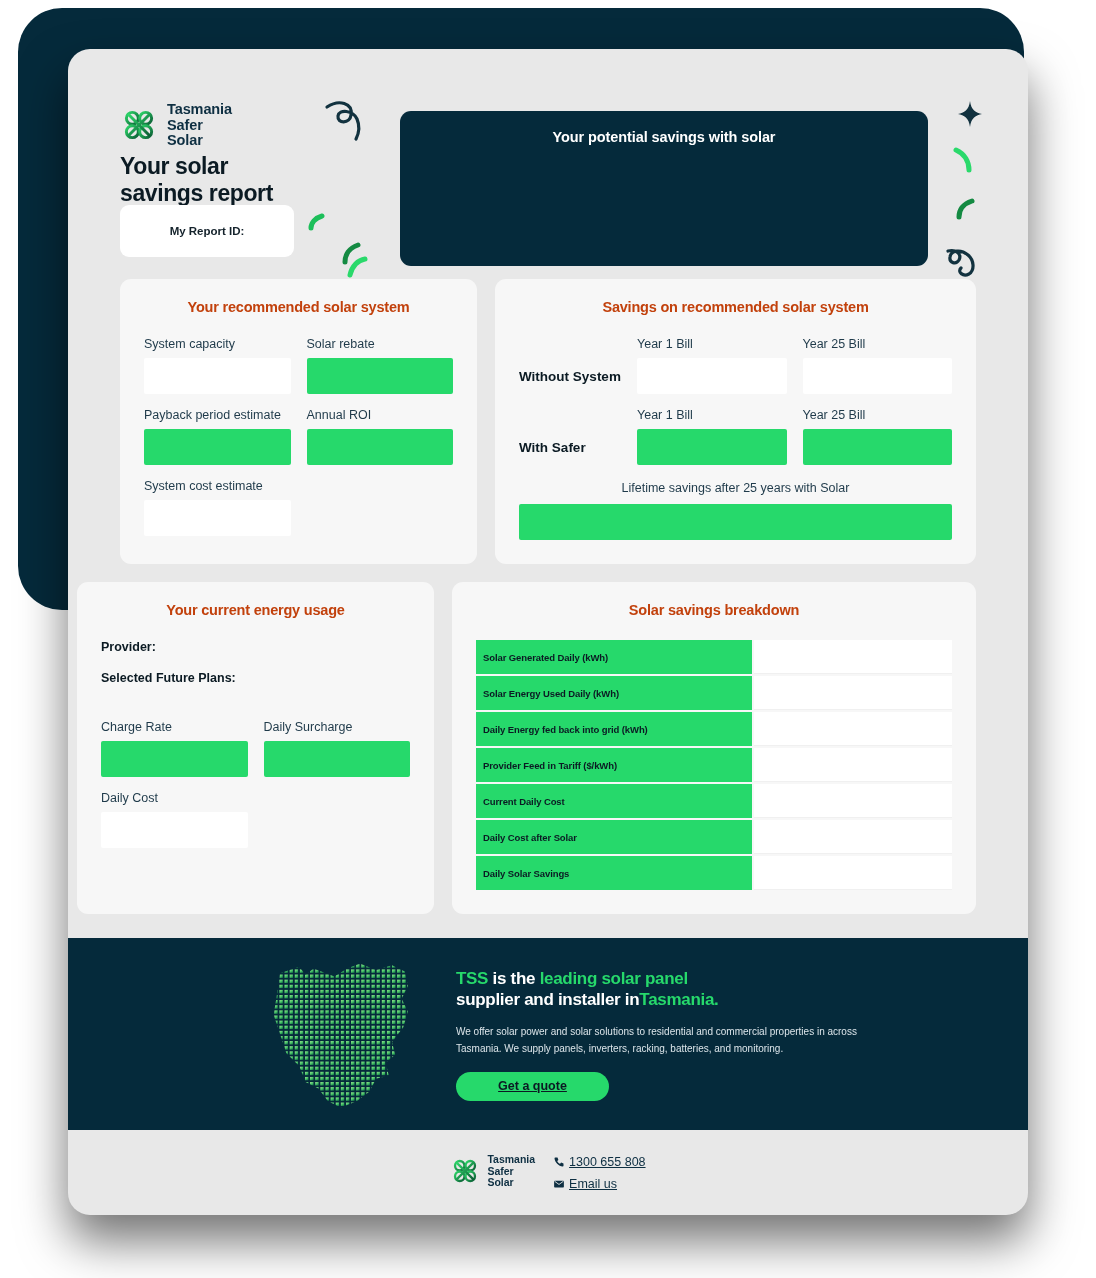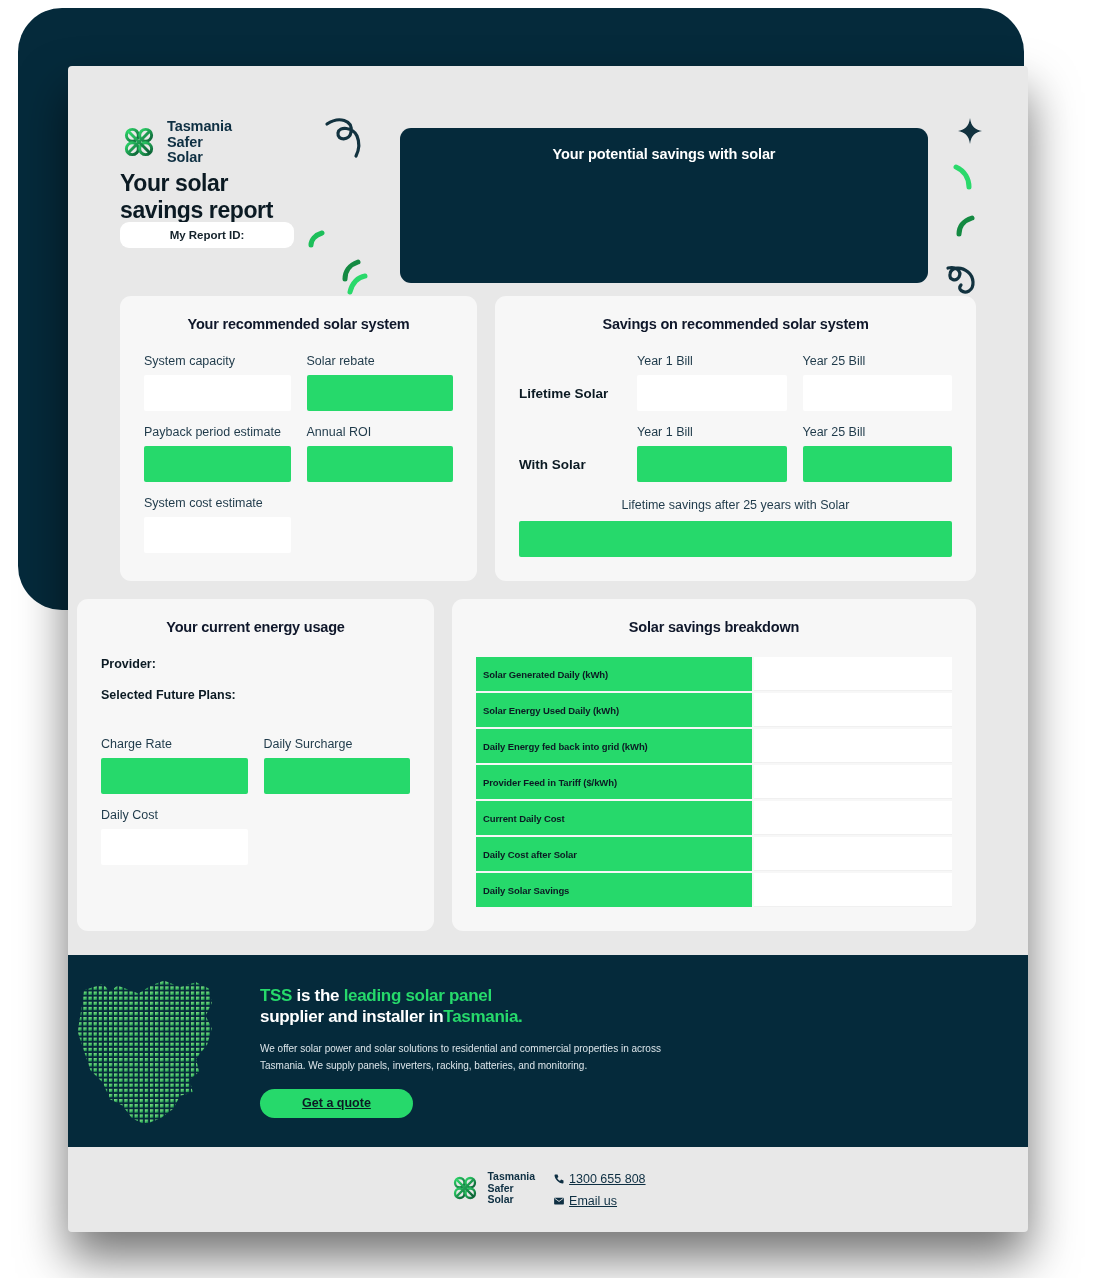--- a/index.html
+++ b/index.html
@@ -21,25 +21,25 @@
     width: 1006px;
     height: 602px;
     background: #052A3B;
     border-radius: 44px;
   }
 
   
   .doc-card {
     position: absolute;
     left: 68px;
-    top: 66px;
+    top: 49px;
     width: 960px;
     height: 1166px;
     background: #E8E8E8;
-    border-radius: 4px;
+    border-radius: 22px;
     box-shadow: 0 26px 48px rgba(0,0,0,0.55);
     overflow: hidden;
   }
 
   
   .header {
     position: relative;
     height: 224px;
   }
 
@@ -69,21 +69,21 @@
     font-weight: 700;
     color: #0B1A23;
     letter-spacing: -0.4px;
   }
 
   .report-id-box {
     position: absolute;
     left: 52px;
     top: 156px;
     width: 174px;
-    height: 26px;
+    height: 52px;
     background: #ffffff;
     border-radius: 9px;
     display: flex;
     align-items: center;
     justify-content: center;
   }
   .report-id-label {
     font-size: 11.5px;
     font-weight: 700;
     color: #14222B;
@@ -141,21 +141,21 @@
     border-radius: 11px;
     padding: 20px 24px 24px 24px;
   }
   .panel-left  { width: 357px; }
   .panel-right { flex: 1; }
 
   .panel-title {
     text-align: center;
     font-size: 14.5px;
     font-weight: 700;
-    color: #0f172a;
+    color: #c2410c;
     letter-spacing: -0.2px;
     margin-bottom: 22px;
   }
 
   
   .field-grid {
     display: grid;
     grid-template-columns: 1fr 1fr;
     column-gap: 16px;
     row-gap: 14px;
@@ -225,20 +225,21 @@
     border-bottom: 1px solid #F0F0F0;
   }
 
   
   .cta-band {
     margin-top: 24px;
     background: #052A3B;
     height: 192px;
     display: flex;
     align-items: center;
+    padding-left: 196px;
     gap: 32px;
   }
   .tas-map { width: 160px; height: 164px; flex: none; }
   .cta-copy { width: 420px; }
   .cta-head {
     font-size: 17px;
     line-height: 21px;
     font-weight: 700;
     color: #ffffff;
     letter-spacing: -0.3px;
@@ -399,31 +400,31 @@
       </div>
     </div>
 
     <div class="panel panel-right">
       <div class="panel-title">Savings on recommended solar system</div>
       <div class="sv-grid">
         <div></div>
         <div class="sv-colhead">Year 1 Bill</div>
         <div class="sv-colhead">Year 25 Bill</div>
 
-        <div class="sv-rowlabel">Lifetime Solar</div>
+        <div class="sv-rowlabel">Without System</div>
         <div class="field-slot slot-white"></div>
         <div class="field-slot slot-white"></div>
 
         <div class="sv-gap"></div>
 
         <div></div>
         <div class="sv-colhead">Year 1 Bill</div>
         <div class="sv-colhead">Year 25 Bill</div>
 
-        <div class="sv-rowlabel">With Solar</div>
+        <div class="sv-rowlabel">With Safer</div>
         <div class="field-slot slot-green"></div>
         <div class="field-slot slot-green"></div>
       </div>
       <div class="lifetime-label">Lifetime savings after 25 years with Solar</div>
       <div class="lifetime-slot"></div>
     </div>
   </div>
 
   <div class="panel-row" style="margin-top:18px;padding-left:9px;">
 

